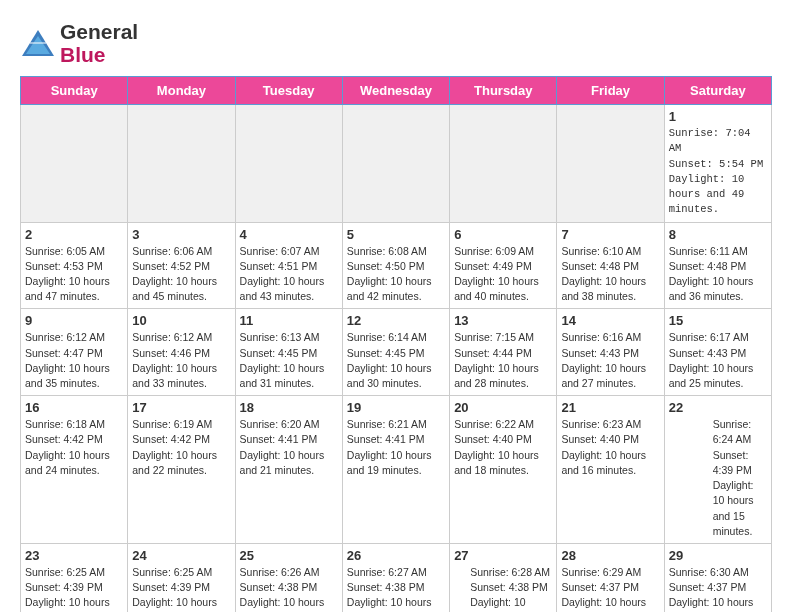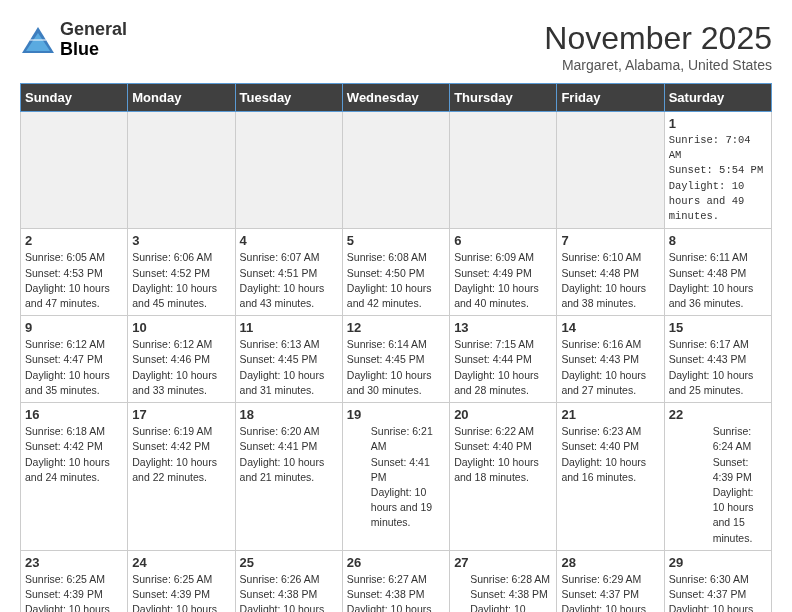--- a/index.html
+++ b/index.html
@@ -18,21 +18,21 @@
       justify-content: space-between;
       align-items: flex-start;
       margin-bottom: 10px;
     }
     .logo {
       display: flex;
       align-items: center;
       gap: 4px;
     }
     .logo-text {
-      font-size: 18px;
+      font-size: 21px;
       font-weight: normal;
       color: #333;
       line-height: 1.1;
     }
     .logo-text span {
       font-weight: bold;
     }
     .logo-icon {
       width: 36px;
       height: 30px;
@@ -48,26 +48,26 @@
     .location {
       font-size: 14px;
       color: #555;
     }
     .calendar {
       width: 100%;
       border-collapse: collapse;
       border: 1px solid #ccc;
     }
     .calendar th {
-      background-color: #404040;
+      background-color: #ec4899;
       color: #fff;
       font-size: 13px;
       font-weight: bold;
       padding: 6px 4px;
-      text-align: left;
+      text-align: center;
       border: 1px solid #5a9ad4;
     }
     .calendar td {
       vertical-align: top;
       border: 1px solid #ccc;
       padding: 4px 4px;
       width: calc(100% / 7);
       min-height: 80px;
       font-size: 11px;
       color: #333;
@@ -98,26 +98,22 @@
 <div class="page">
   <div class="header">
     <div class="logo">
       <svg class="logo-icon" viewBox="0 0 36 30" xmlns="http://www.w3.org/2000/svg">
         <polygon points="18,2 34,28 2,28" fill="#3d7ebf"></polygon>
         <polygon points="18,8 30,26 6,26" fill="#5aaae0"></polygon>
         <rect x="10" y="14" width="16" height="2" fill="#fff" opacity="0.5"></rect>
       </svg>
       <div class="logo-text">
         <div><span>General</span></div>
-        <div><span style="color:#000000;font-weight:bold;">Blue</span></div>
+        <div><span style="color:#be185d;font-weight:bold;">Blue</span></div>
       </div>
-    </div>
-    <div class="title-block">
-      <div class="month-title">November 2025</div>
-      <div class="location">Margaret, Alabama, United States</div>
     </div>
   </div>
 
   <table class="calendar">
     <thead>
       <tr>
       <th>Sunday</th>
           <th>Monday</th>
           <th>Tuesday</th>
           <th>Wednesday</th>
@@ -243,21 +239,21 @@
 Daylight: 10 hours and 22 minutes.</div>
           </td>
           <td>
             <span class="day-number">18</span>
             <div class="day-info" style="white-space: pre-line;">Sunrise: 6:20 AM
 Sunset: 4:41 PM
 Daylight: 10 hours and 21 minutes.</div>
           </td>
           <td>
             <span class="day-number">19</span>
-            <div class="day-info" style="white-space: pre-line; margin-left: 24px;">Sunrise: 6:21 AM
+            <div class="day-info" style="white-space: pre-line;">Sunrise: 6:21 AM
 Sunset: 4:41 PM
 Daylight: 10 hours and 19 minutes.</div>
           </td>
           <td>
             <span class="day-number">20</span>
             <div class="day-info" style="white-space: pre-line;">Sunrise: 6:22 AM
 Sunset: 4:40 PM
 Daylight: 10 hours and 18 minutes.</div>
           </td>
           <td>

